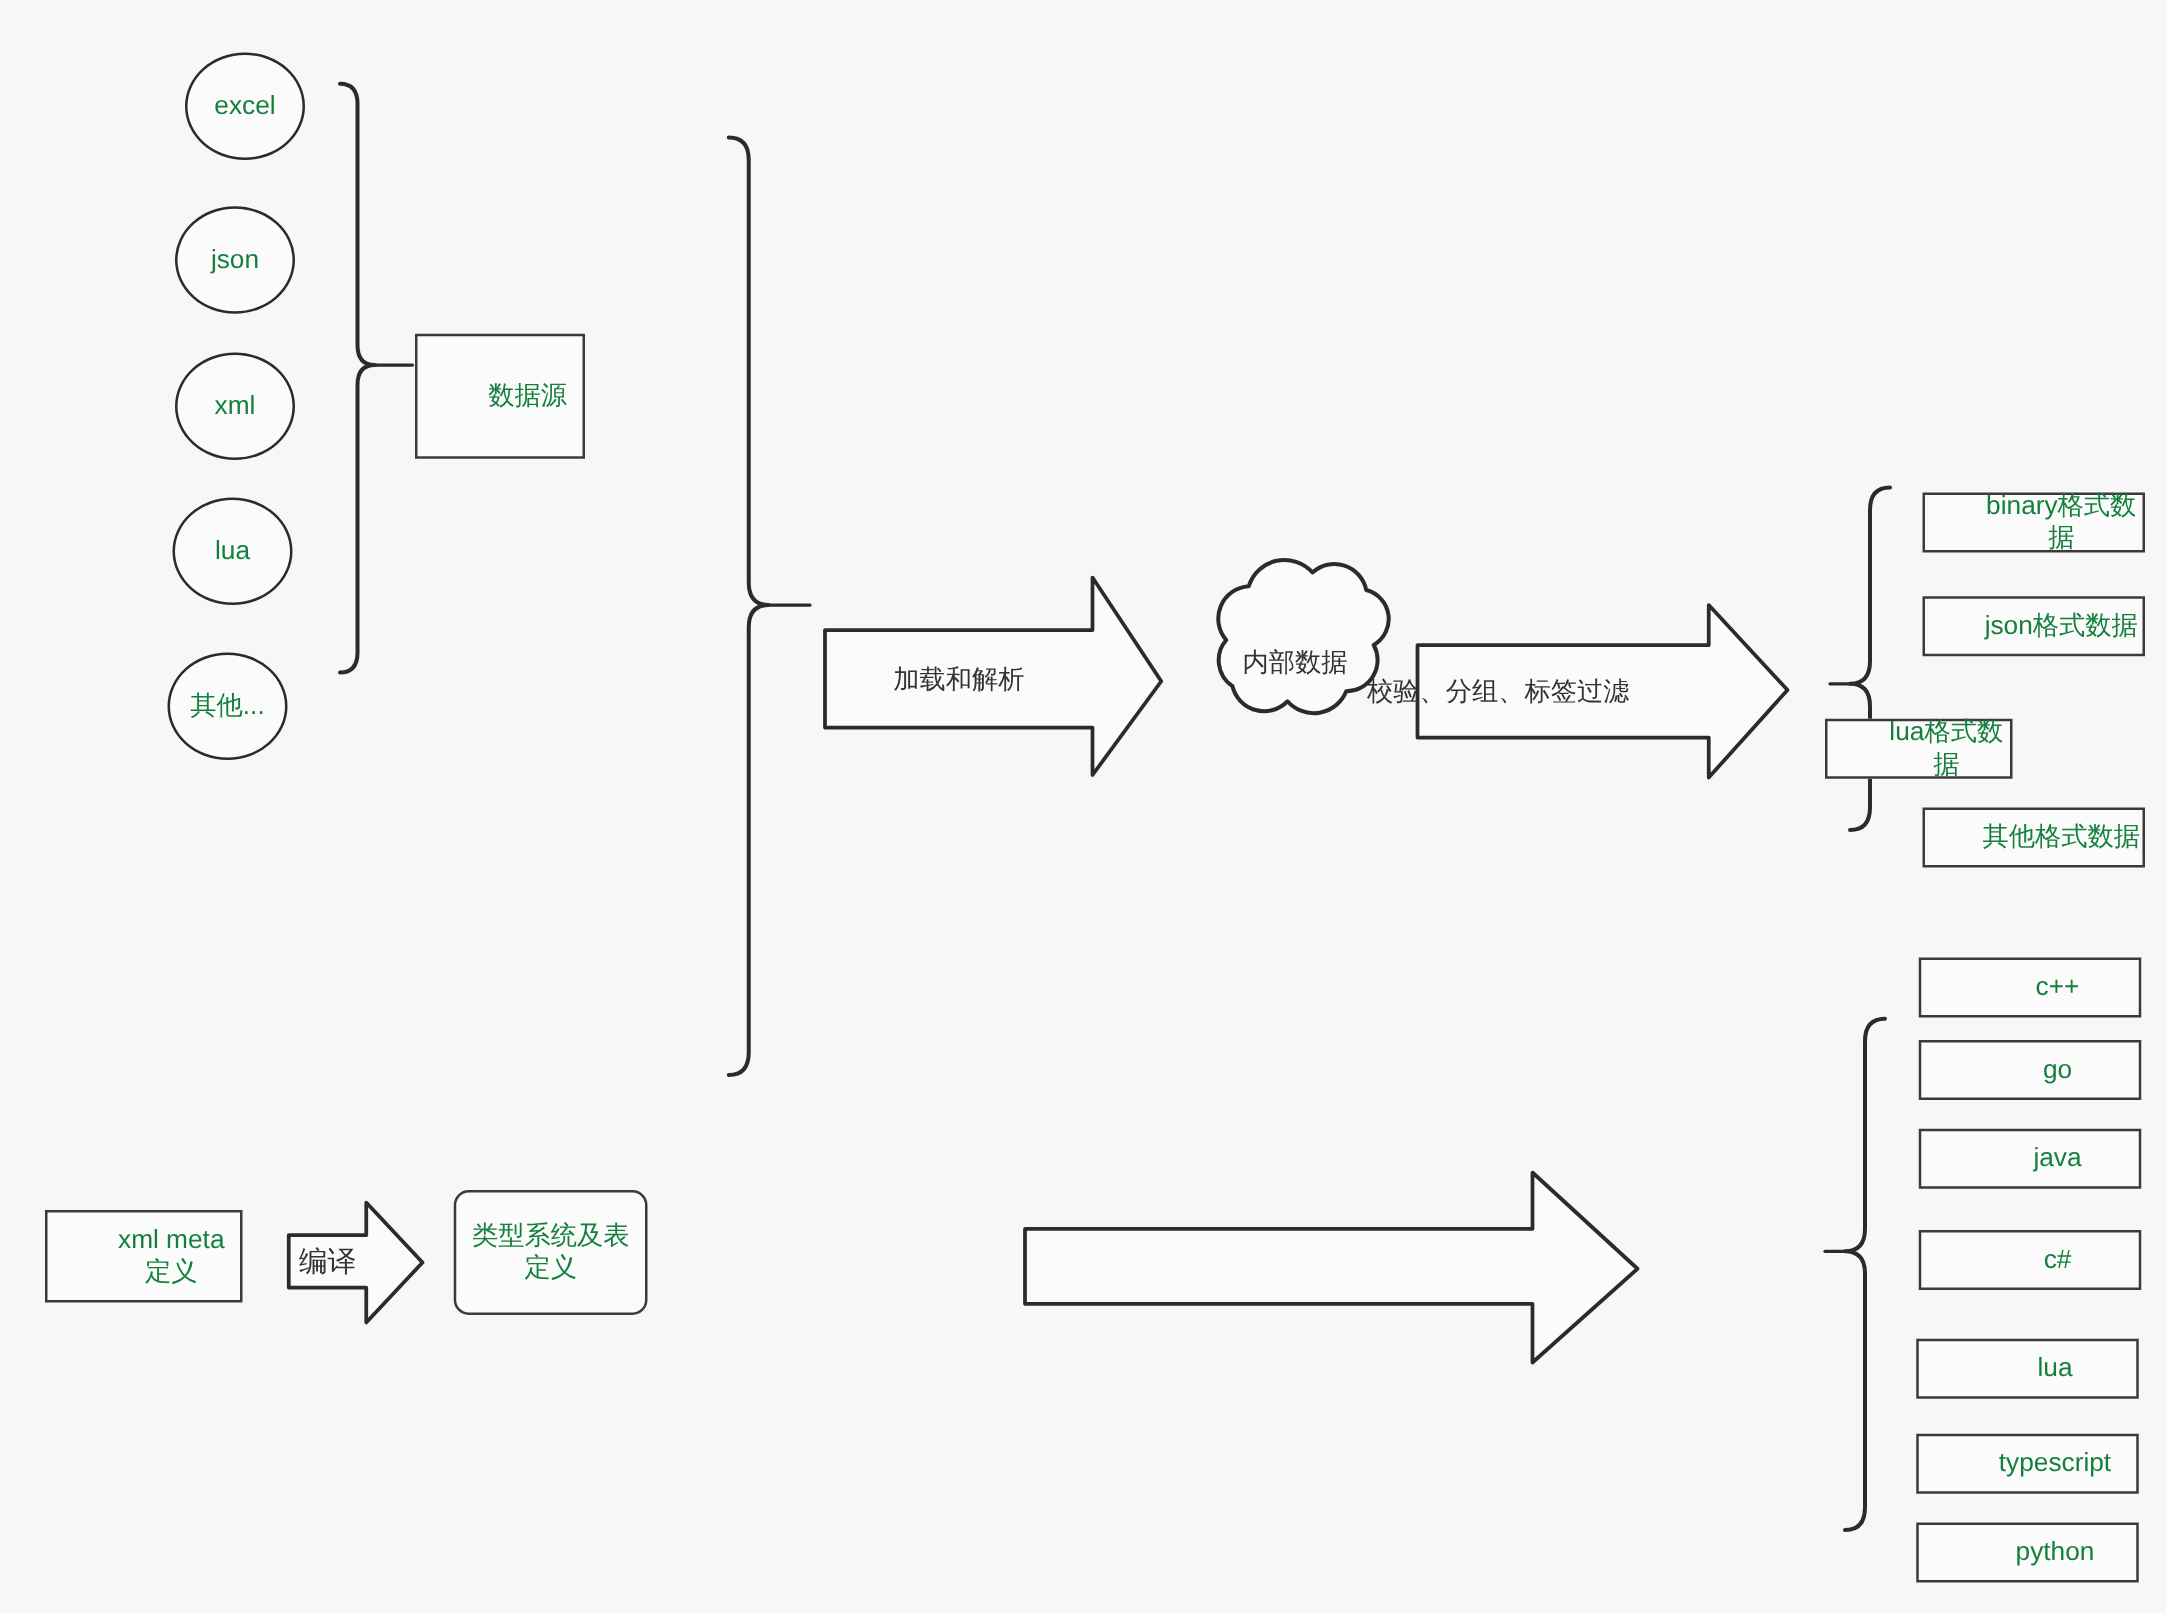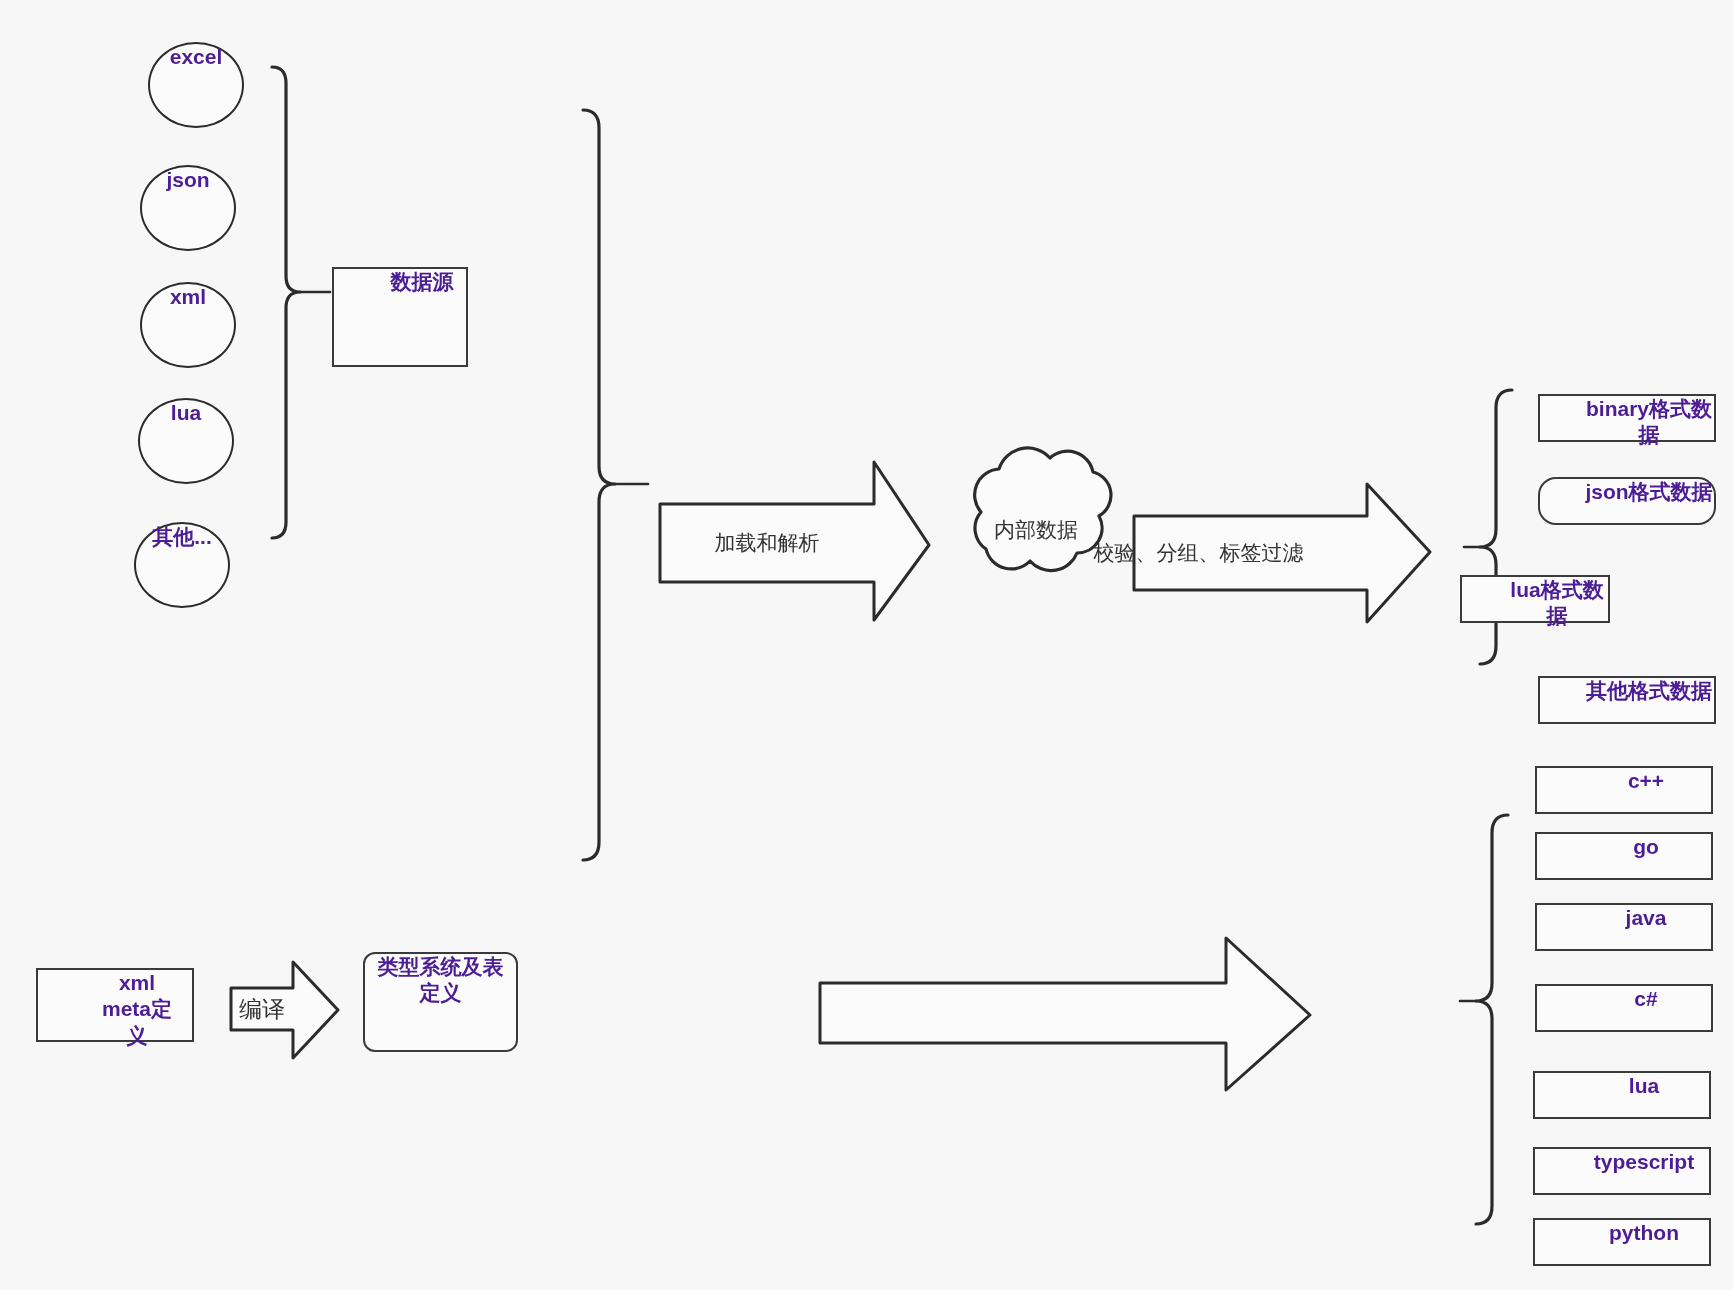--- a/index.html
+++ b/index.html
@@ -7,22 +7,22 @@
     width:1733px;height:1290px;
     background:#f7f7f7;
     font-family:"Liberation Sans","DejaVu Sans",sans-serif;
     color:#2b2b2b;
     position:relative;
     overflow:hidden;
   }
   #stage{position:absolute;left:0;top:0;width:1733px;height:1290px;}
   svg.layer{position:absolute;left:0;top:0;width:1733px;height:1290px;pointer-events:none;}
 
-  .node{position:absolute;box-sizing:border-box;display:flex;align-items:flex-start;justify-content:center;
-        text-align:center;background:#fbfbfb;color:#4c1d95;line-height:1.25;font-weight:bold;}
+  .node{position:absolute;box-sizing:border-box;display:flex;align-items:center;justify-content:center;
+        text-align:center;background:#fbfbfb;color:#15803d;line-height:1.25;}
   .ellipse{border:2.5px solid #2b2b2b;border-radius:50%;font-size:21px;}
   .rect{border:2.5px solid #3a3a3a;font-size:21px;padding-left:44px;}
   .rect-round{border:2.5px solid #3a3a3a;border-radius:12px;font-size:21px;}
   .lbl{position:absolute;display:flex;align-items:center;justify-content:center;
        font-size:21px;color:#333;text-align:center;white-space:nowrap;}
   .lbl-sm{font-size:23px;}
 </style>
 </head>
 <body>
 
@@ -105,27 +105,27 @@
   </div>
 
   <div class="node rect-round" style="left:363px;top:952px;width:155px;height:100px;">
     <span style="padding:0 8px;white-space:pre-line;">类型系统及表
 定义</span>
   </div>
 
   <div class="node rect" style="left:1538px;top:394px;width:178px;height:48px;">
     <span>binary格式数据</span>
   </div>
-  <div class="node rect" style="left:1538px;top:477px;width:178px;height:48px;border-radius:18px;">
+  <div class="node rect" style="left:1538px;top:477px;width:178px;height:48px;">
     <span>json格式数据</span>
   </div>
   <div class="node rect" style="left:1460px;top:575px;width:150px;height:48px;">
     <span>lua格式数据</span>
   </div>
-  <div class="node rect" style="left:1538px;top:676px;width:178px;height:48px;">
+  <div class="node rect" style="left:1538px;top:646px;width:178px;height:48px;">
     <span>其他格式数据</span>
   </div>
 
   <div class="node rect" style="left:1535px;top:766px;width:178px;height:48px;">
     <span>c++</span>
   </div>
   <div class="node rect" style="left:1535px;top:832px;width:178px;height:48px;">
     <span>go</span>
   </div>
   <div class="node rect" style="left:1535px;top:903px;width:178px;height:48px;">

